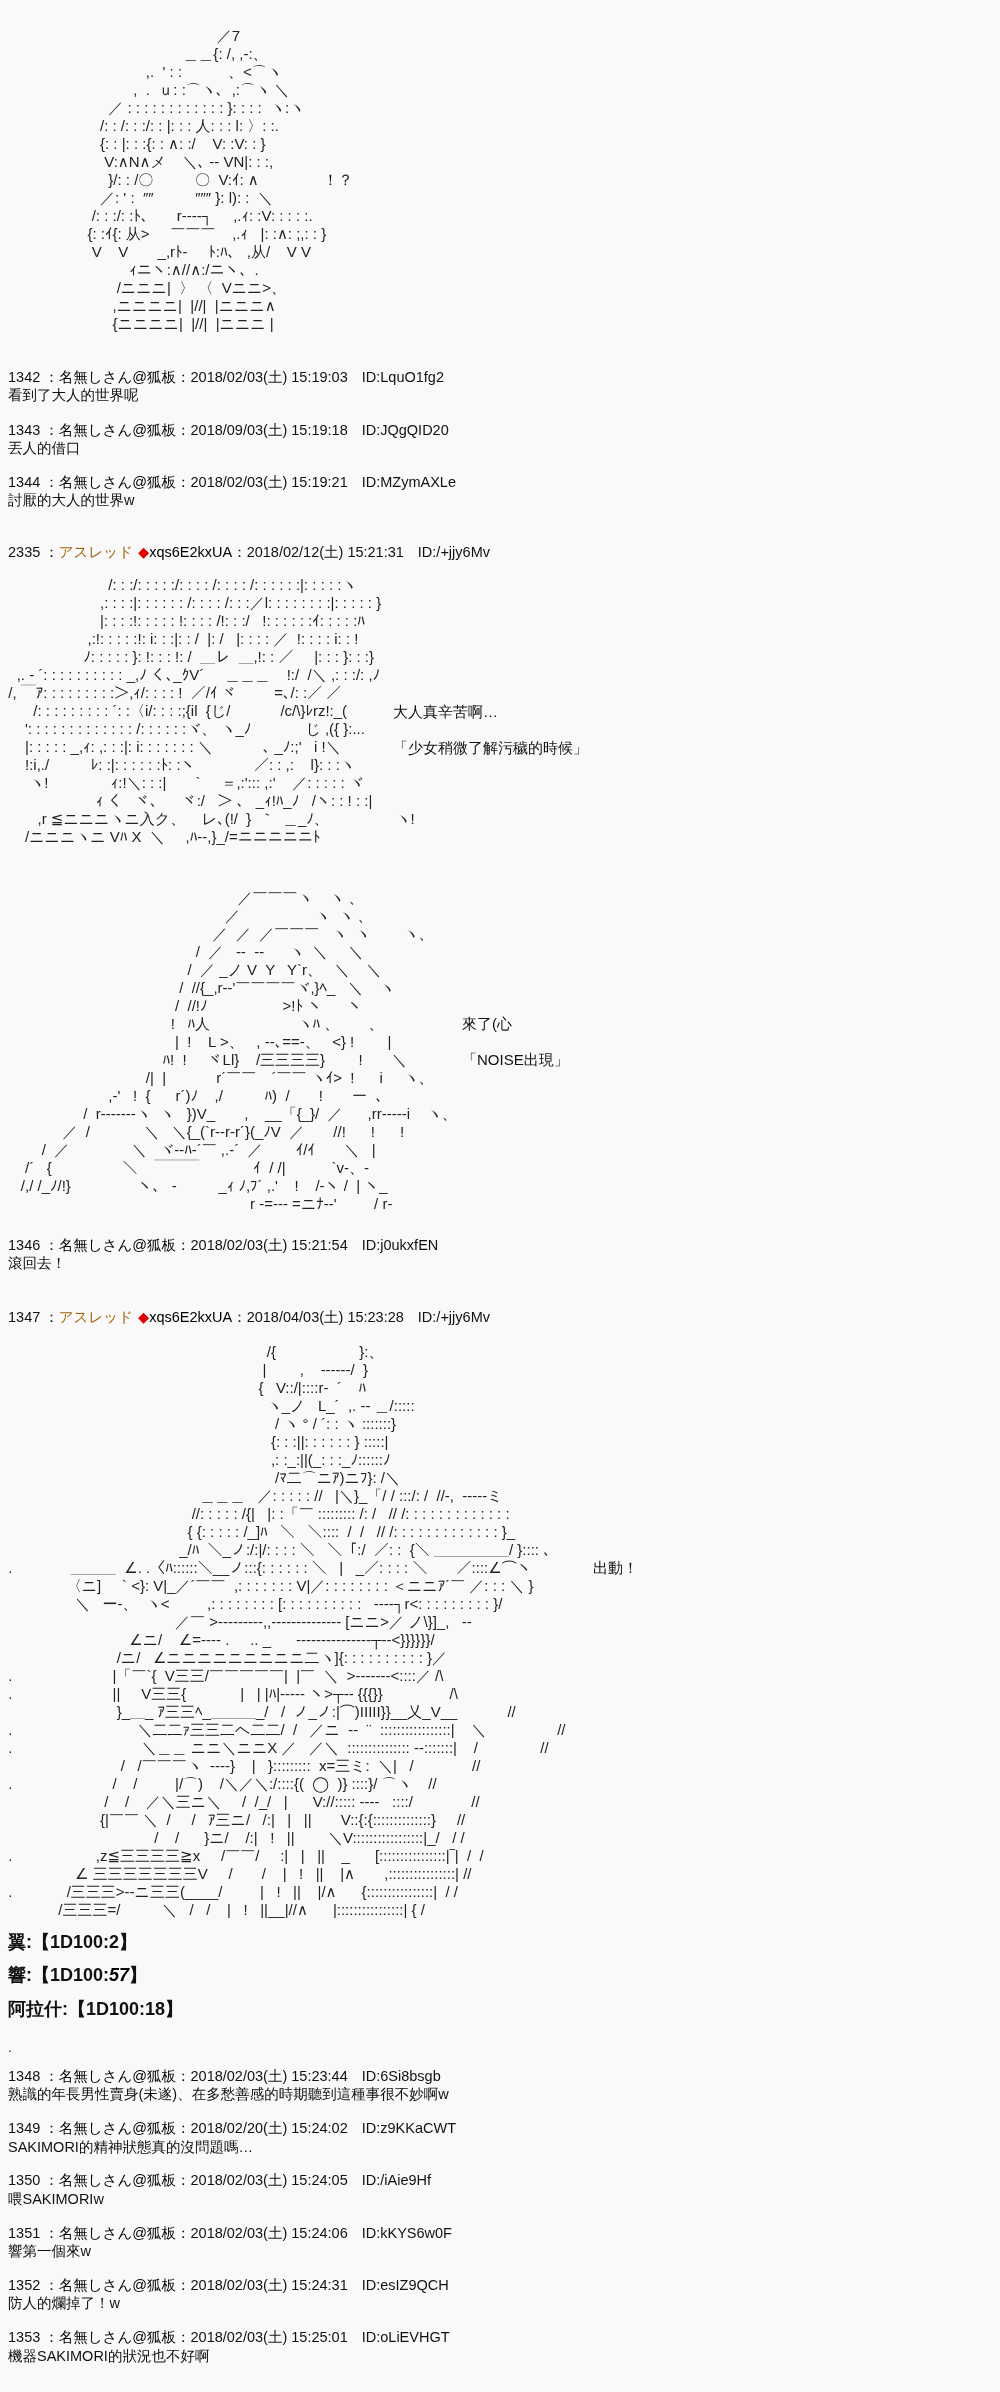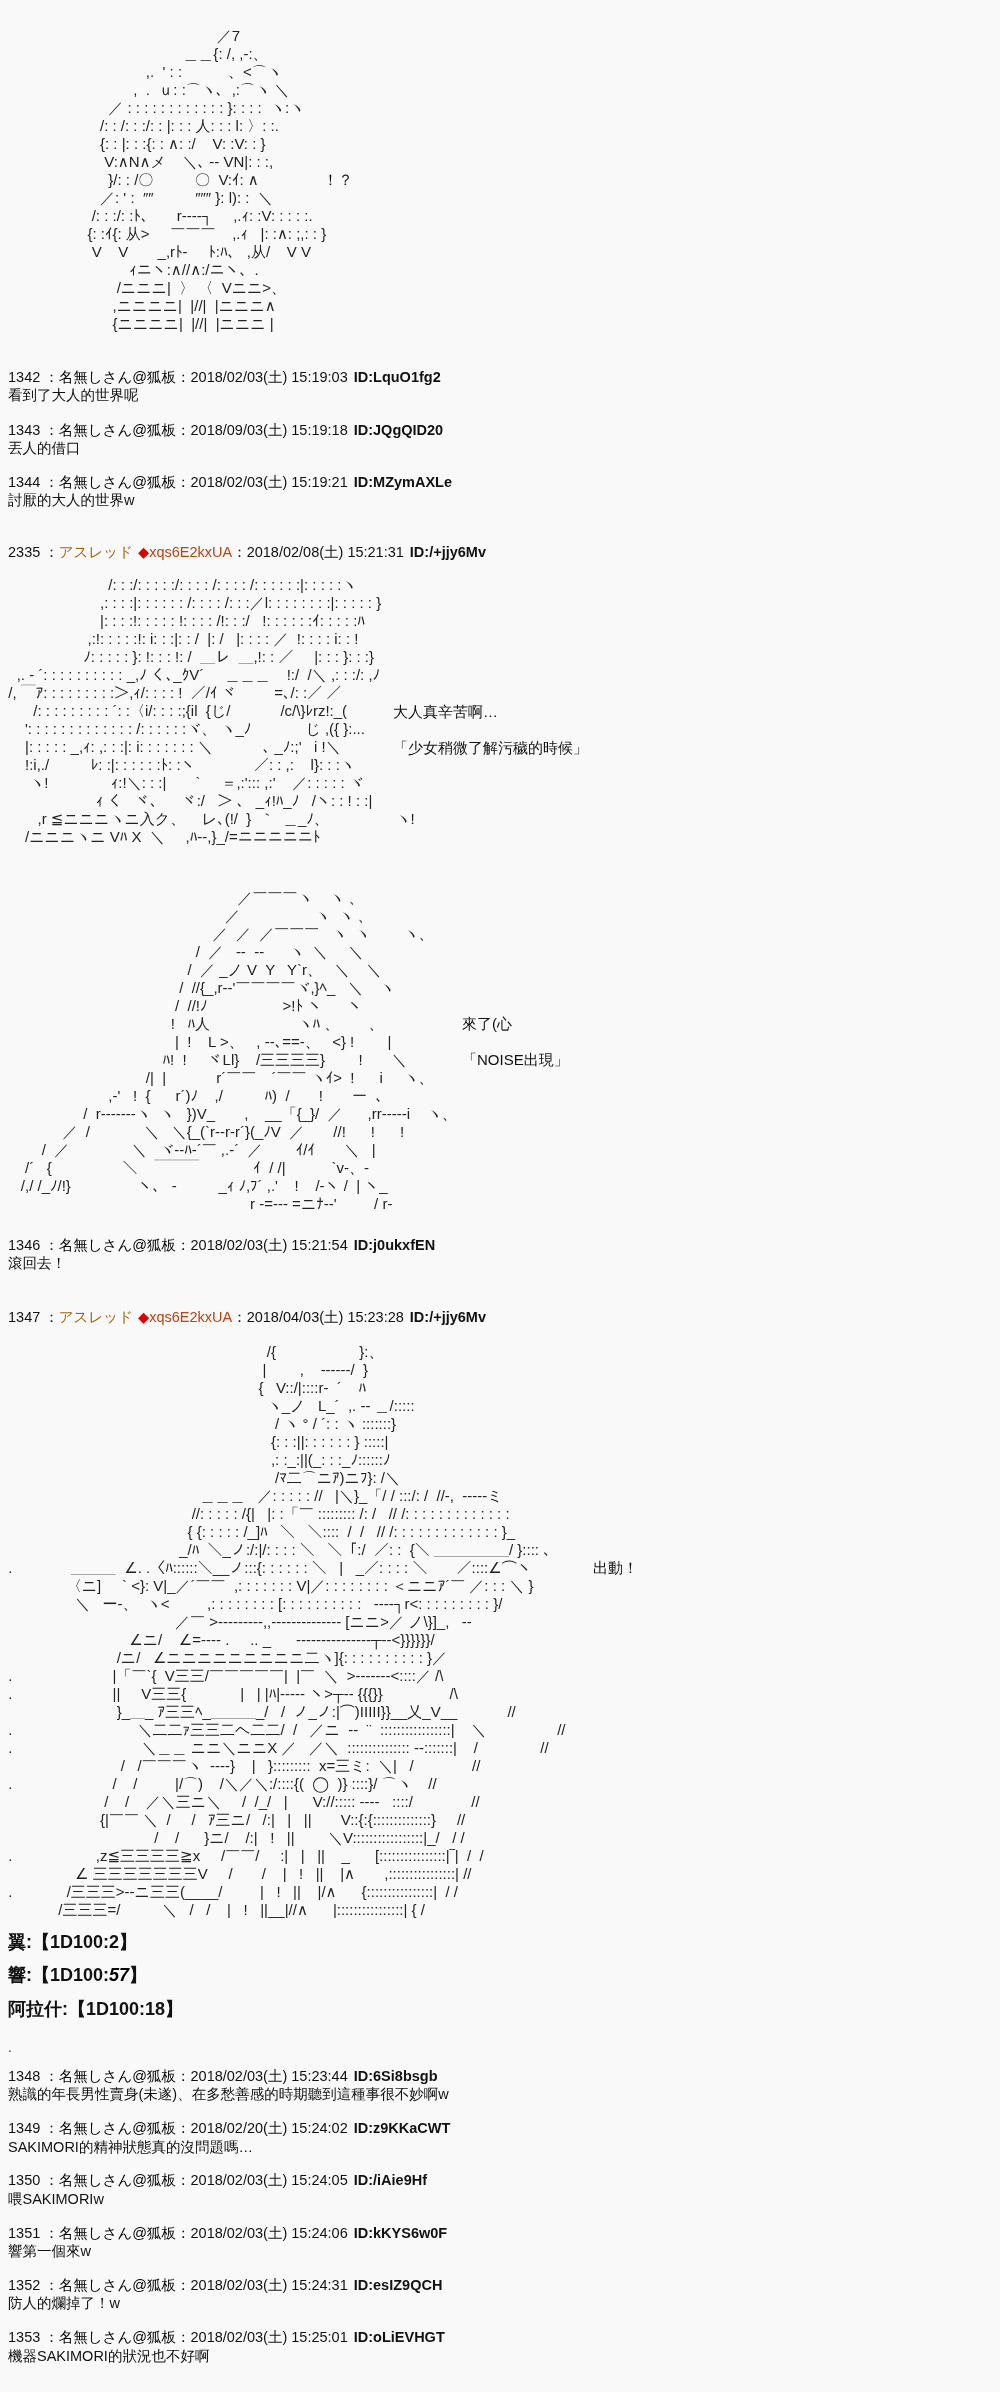--- a/index.html
+++ b/index.html
@@ -10,22 +10,22 @@
   }
   .line {
     position:absolute; left:8px; font-size:14.5px; line-height:18px;
     white-space:nowrap; color:#111111;
   }
   .num { color:#111111; cursor:pointer; }
   .sep { margin-left:4px; }
   .name { color:#000000; }
   .name.author { color:#a16207; }
   .diamond { color:#e00000; margin-left:5px; }
-  .trip { color:#c2410c; }
-  .id { margin-left:6px;font-weight:bold; }
+  .trip { color:#000000; }
+  .id { margin-left:14px; }
   .aa {
     position:absolute; left:0; margin:0; padding:0;
     font-family:"Liberation Sans","DejaVu Sans",sans-serif;
     font-size:15px; line-height:18px; white-space:pre; color:#222222;
   }
   .caption {
     position:absolute; font-size:15px; line-height:18px; white-space:nowrap; color:#111111;
   }
   .dice {
     position:absolute; left:8px; font-size:18px; line-height:18px;
@@ -60,21 +60,21 @@
 
   <div class="line" style="top:368px"><span class="num">1342</span><span class="sep">：</span><span class="name">名無しさん@狐板</span><span>：</span><span>2018/02/03(土) 15:19:03</span><span class="id">ID:LquO1fg2</span></div>
   <div class="line" style="top:386px">看到了大人的世界呢</div>
 
   <div class="line" style="top:421px"><span class="num">1343</span><span class="sep">：</span><span class="name">名無しさん@狐板</span><span>：</span><span>2018/09/03(土) 15:19:18</span><span class="id">ID:JQgQID20</span></div>
   <div class="line" style="top:439px">丟人的借口</div>
 
   <div class="line" style="top:473px"><span class="num">1344</span><span class="sep">：</span><span class="name">名無しさん@狐板</span><span>：</span><span>2018/02/03(土) 15:19:21</span><span class="id">ID:MZymAXLe</span></div>
   <div class="line" style="top:491px">討厭的大人的世界w</div>
 
-  <div class="line" style="top:543px"><span class="num">2335</span><span class="sep">：</span><span class="name author">アスレッド</span><span class="diamond">◆</span><span class="trip">xqs6E2kxUA</span><span>：</span><span>2018/02/08(土) 15:21:31</span><span class="id">ID:/+jjy6Mv</span></div>
+  <div class="line" style="top:543px"><span class="num">2335</span><span class="sep">：</span><span class="name author">アスレッド</span><span class="diamond">◆</span><span class="trip">xqs6E2kxUA</span><span>：</span><span>2018/02/12(土) 15:21:31</span><span class="id">ID:/+jjy6Mv</span></div>
   <pre class="aa" style="top:576px">                          /: : :/: : : : :/: : : : /: : : : /: : : : : :|: : : : :ヽ
                         ,: : : :|: : : : : : /: : : : /: : :／l: : : : : : : :|: : : : : }
                         |: : : :!: : : : : !: : : : /!: : :/   !: : : : : :ｲ: : : : :ﾊ
                      ,:!: : : : :!: i: : :|: : /  |: /   |: : : : ／  !: : : : i: : !
                     ﾉ: : : : : }: !: : : !: /  ＿レ  ＿,!: : ／     |: : : }: : :}
     ,. ‐ ´: : : : : : : : : : _,ﾉ く､_ｸV´     ＿＿＿    !:/  /＼ ,: : :/: ,ﾉ
   /, ￣ｱ: : : : : : : : :＞,ｨ/: : : : !  ／/ｲ ヾ         =､/: :／ ／
         /: : : : : : : : : ´: :〈i/: : : :;{il  {じ/            /c/\}ﾚrz!:_(
       ': : : : : : : : : : : : : /: : : : : :ヾ、 ヽ_ﾉ             じ ,({ }:...
       |: : : : : _,ｨ: ,: : :|: i: : : : : : : ＼            ､ _ﾉ:;'   i !＼

